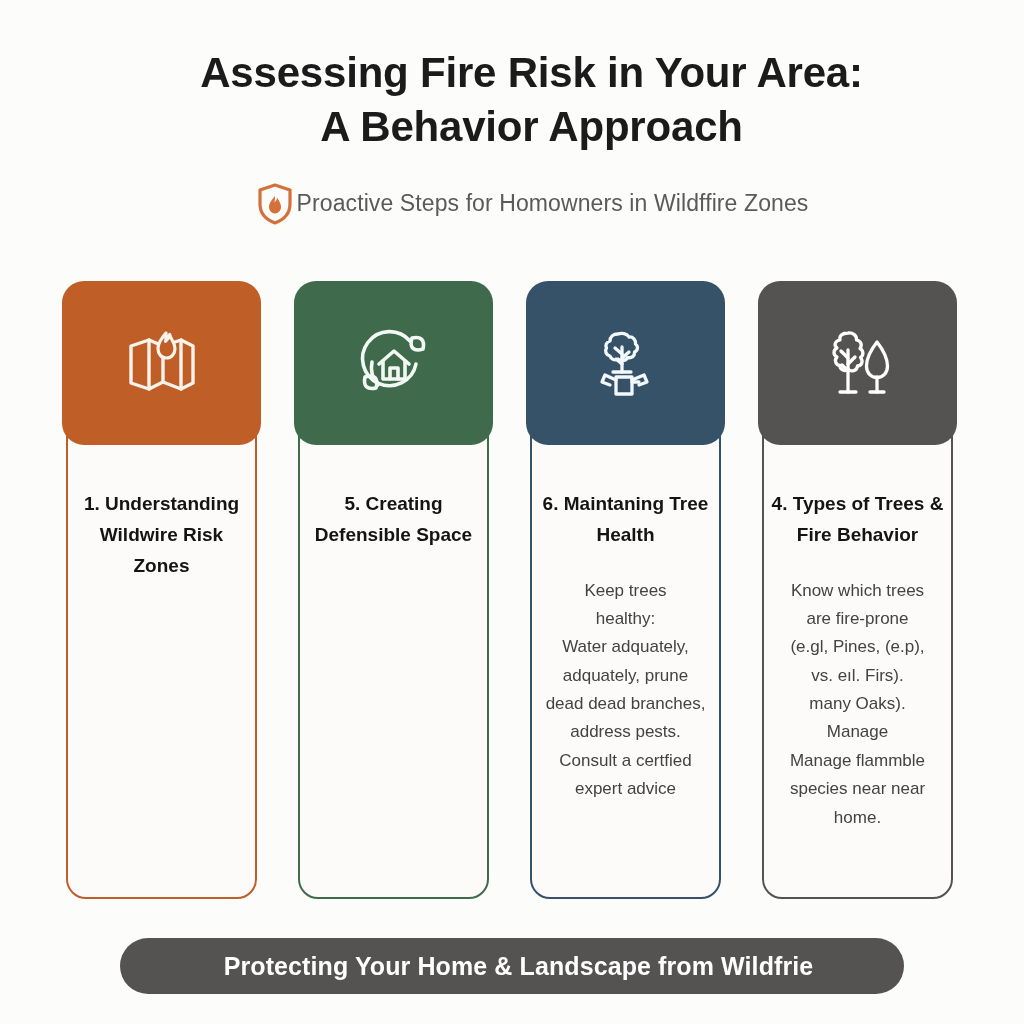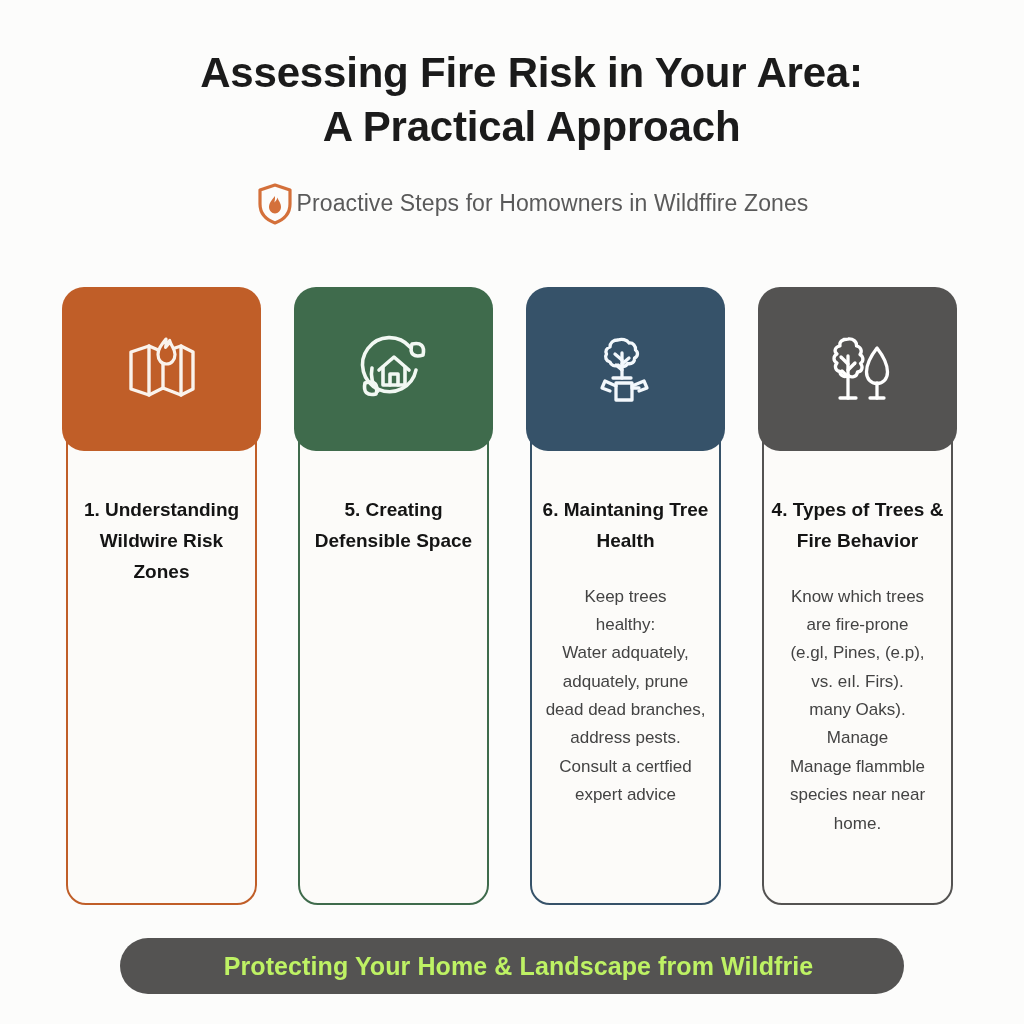--- a/index.html
+++ b/index.html
@@ -45,21 +45,21 @@
 
   .subtitle {
     font-size: 23px;
     color: #5A5A5A;
     letter-spacing: 0.1px;
   }
 
   
   .cards {
     position: absolute;
-    top: 287px;
+    top: 281px;
     left: 62px;
     width: 902px;
     display: flex;
     gap: 33px;
   }
 
   .card {
     width: 199px;
     position: relative;
     display: flex;
@@ -131,34 +131,34 @@
     width: 784px;
     height: 56px;
     background: #545352;
     border-radius: 28px;
     display: flex;
     align-items: center;
     justify-content: center;
   }
 
   .banner-text {
-    color: #bef264;
+    color: #ffffff;
     font-size: 25px;
     font-weight: bold;
     letter-spacing: 0.1px;
     margin-left: 13px;
   }
 </style>
 </head>
 <body>
 
 <div class="header">
   <h1 class="title">
     <span class="title-line">Assessing Fire Risk in Your Area:</span>
-    <span class="title-line">A Practical Approach</span>
+    <span class="title-line">A Behavior Approach</span>
   </h1>
   <div class="subtitle-row">
     <span class="shield-icon">
       <svg viewBox="0 0 40 44" fill="none" xmlns="http://www.w3.org/2000/svg">
         <path d="M20 3 L35 8 V22 C35 32 28 38 20 41 C12 38 5 32 5 22 V8 Z" stroke="#D4703A" stroke-width="3.2" fill="none" stroke-linejoin="round"></path>
         <path d="M20 14 C16 19 14 21.5 14 25 C14 28.6 16.7 31.4 20 31.4 C23.3 31.4 26 28.6 26 25 C26 21 23.6 19.3 22.4 15.6 C21.8 18.4 20.6 19.4 19.4 20.4 C19.9 18.2 20.2 16.1 20 14 Z" fill="#D4703A"></path>
       </svg>
     </span>
     <span class="subtitle">Proactive Steps for Homowners in Wildffire Zones</span>
   </div>

